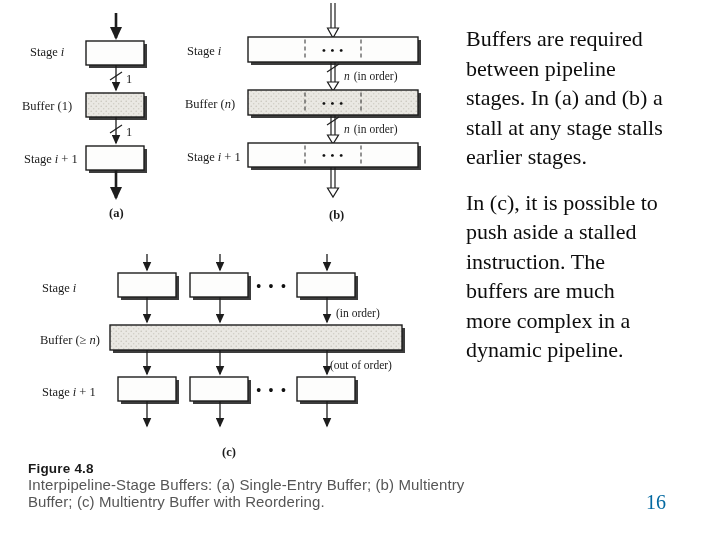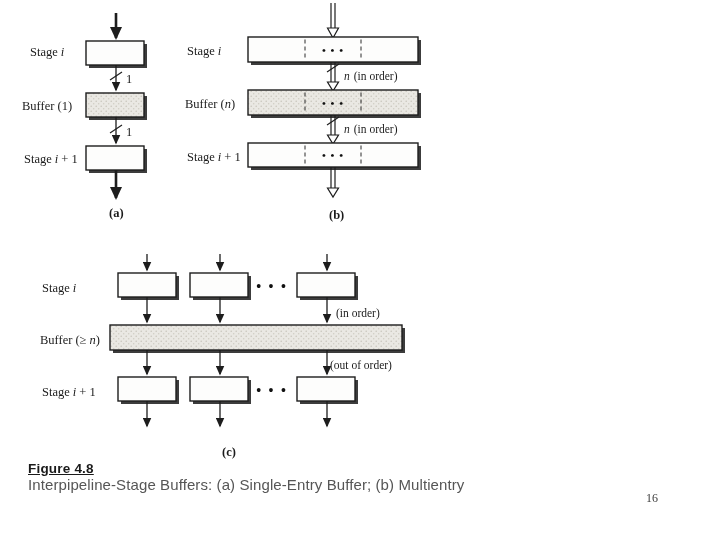--- a/index.html
+++ b/index.html
@@ -21,29 +21,29 @@
   .openhead{fill:#ffffff;stroke:#1d1d1d;stroke-width:1.2;stroke-linejoin:miter;}
   .dlabel{font-family:"Liberation Serif",serif;font-size:12.5px;fill:#1b1b1b;}
   .it{font-style:italic;}
   .small{font-size:11.5px;}
   .tag{font-weight:bold;font-size:12.5px;}
   .dots{font-family:"Liberation Serif",serif;font-weight:bold;font-size:11px;letter-spacing:1px;fill:#111;}
   .dotsBig{font-size:14px;letter-spacing:2px;}
 
   
   .caption{position:absolute;left:28px;top:461px;font-family:"Liberation Sans",sans-serif;white-space:nowrap;}
-  .cap-title{font-size:13.5px;font-weight:bold;color:#1a1a1a;letter-spacing:.2px;text-decoration:underline;}
+  .cap-title{font-size:13.5px;font-weight:bold;color:#1a1a1a;letter-spacing:.2px;}
   .cap-line{font-size:15px;line-height:17px;color:#565656;letter-spacing:.1px;}
 
   
   .body-text{position:absolute;left:466px;top:24px;width:250px;color:#0d0d0d;}
   .body-text p{margin:0;font-size:22px;line-height:29.5px;white-space:pre-line;}
   .body-text p + p{margin-top:16px;}
 
-  .page-number{position:absolute;left:646px;top:491px;font-size:12px;color:#404040;}
+  .page-number{position:absolute;left:646px;top:491px;font-size:20px;color:#0369a1;}
 </style>
 </head>
 <body>
 
 <div class="slide">
 
   <svg class="figure-svg" width="460" height="460" viewBox="0 0 460 460">
     <defs>
       <marker id="headS" markerUnits="userSpaceOnUse" markerWidth="10" markerHeight="9" refX="8.5" refY="4.5" orient="auto">
         <path d="M0,0 L10,4.5 L0,9 Z" fill="#1d1d1d"></path>
@@ -172,17 +172,31 @@
       <text class="dlabel" x="42" y="292"><tspan>Stage</tspan><tspan class="it" dx="3">i</tspan></text>
       <text class="dlabel" x="40" y="344"><tspan>Buffer (≥</tspan><tspan class="it" dx="3">n</tspan><tspan>)</tspan></text>
       <text class="dlabel" x="42" y="396"><tspan>Stage</tspan><tspan class="it" dx="3">i</tspan><tspan dx="3">+ 1</tspan></text>
       <text class="dlabel tag" x="222" y="456"><tspan>(c)</tspan></text>
     </g>
   </svg>
 
   <div class="caption">
     <div class="cap-title">Figure 4.8</div>
     <div class="cap-line">Interpipeline-Stage Buffers: (a) Single-Entry Buffer; (b) Multientry</div>
+    <div class="cap-line">Buffer; (c) Multientry Buffer with Reordering.</div>
   </div>
 
+  <div class="body-text">
+    <p>Buffers are required
+between pipeline
+stages. In (a) and (b) a
+stall at any stage stalls
+earlier stages.</p>
+    <p>In (c), it is possible to
+push aside a stalled
+instruction. The
+buffers are much
+more complex in a
+dynamic pipeline.</p>
+  </div>
 
   <div class="page-number">16</div>
 </div>
 
 </body></html>

